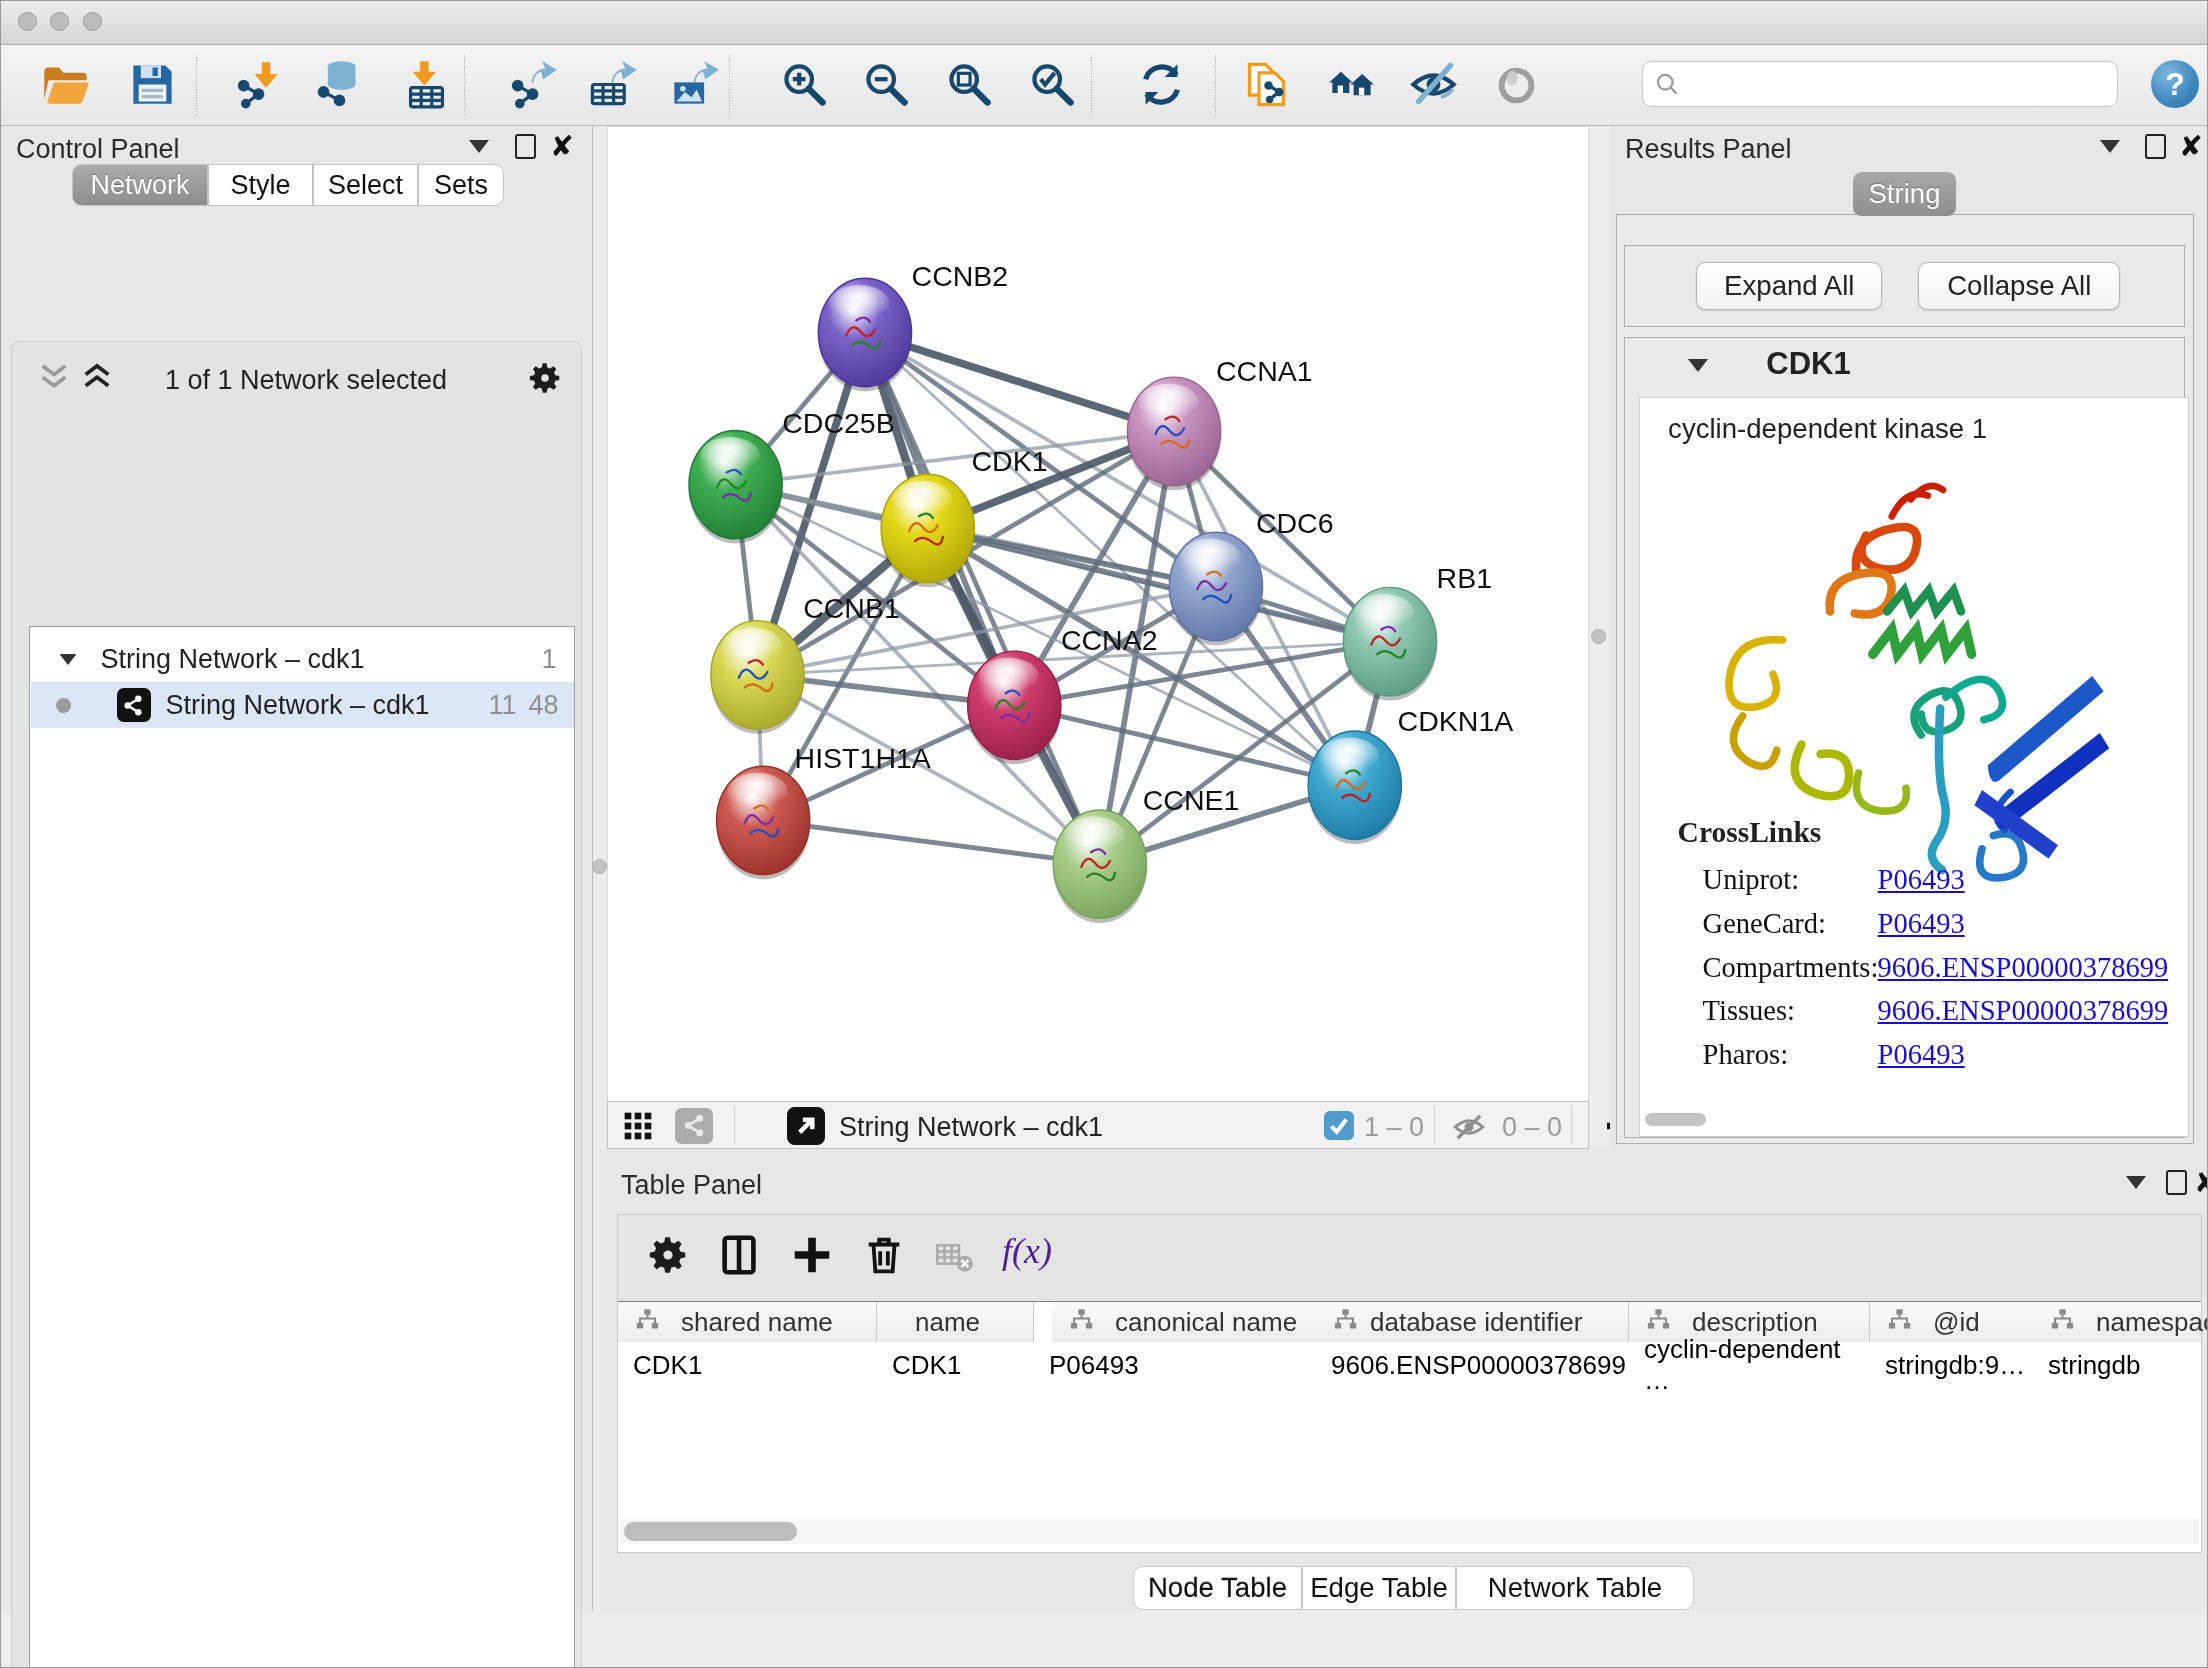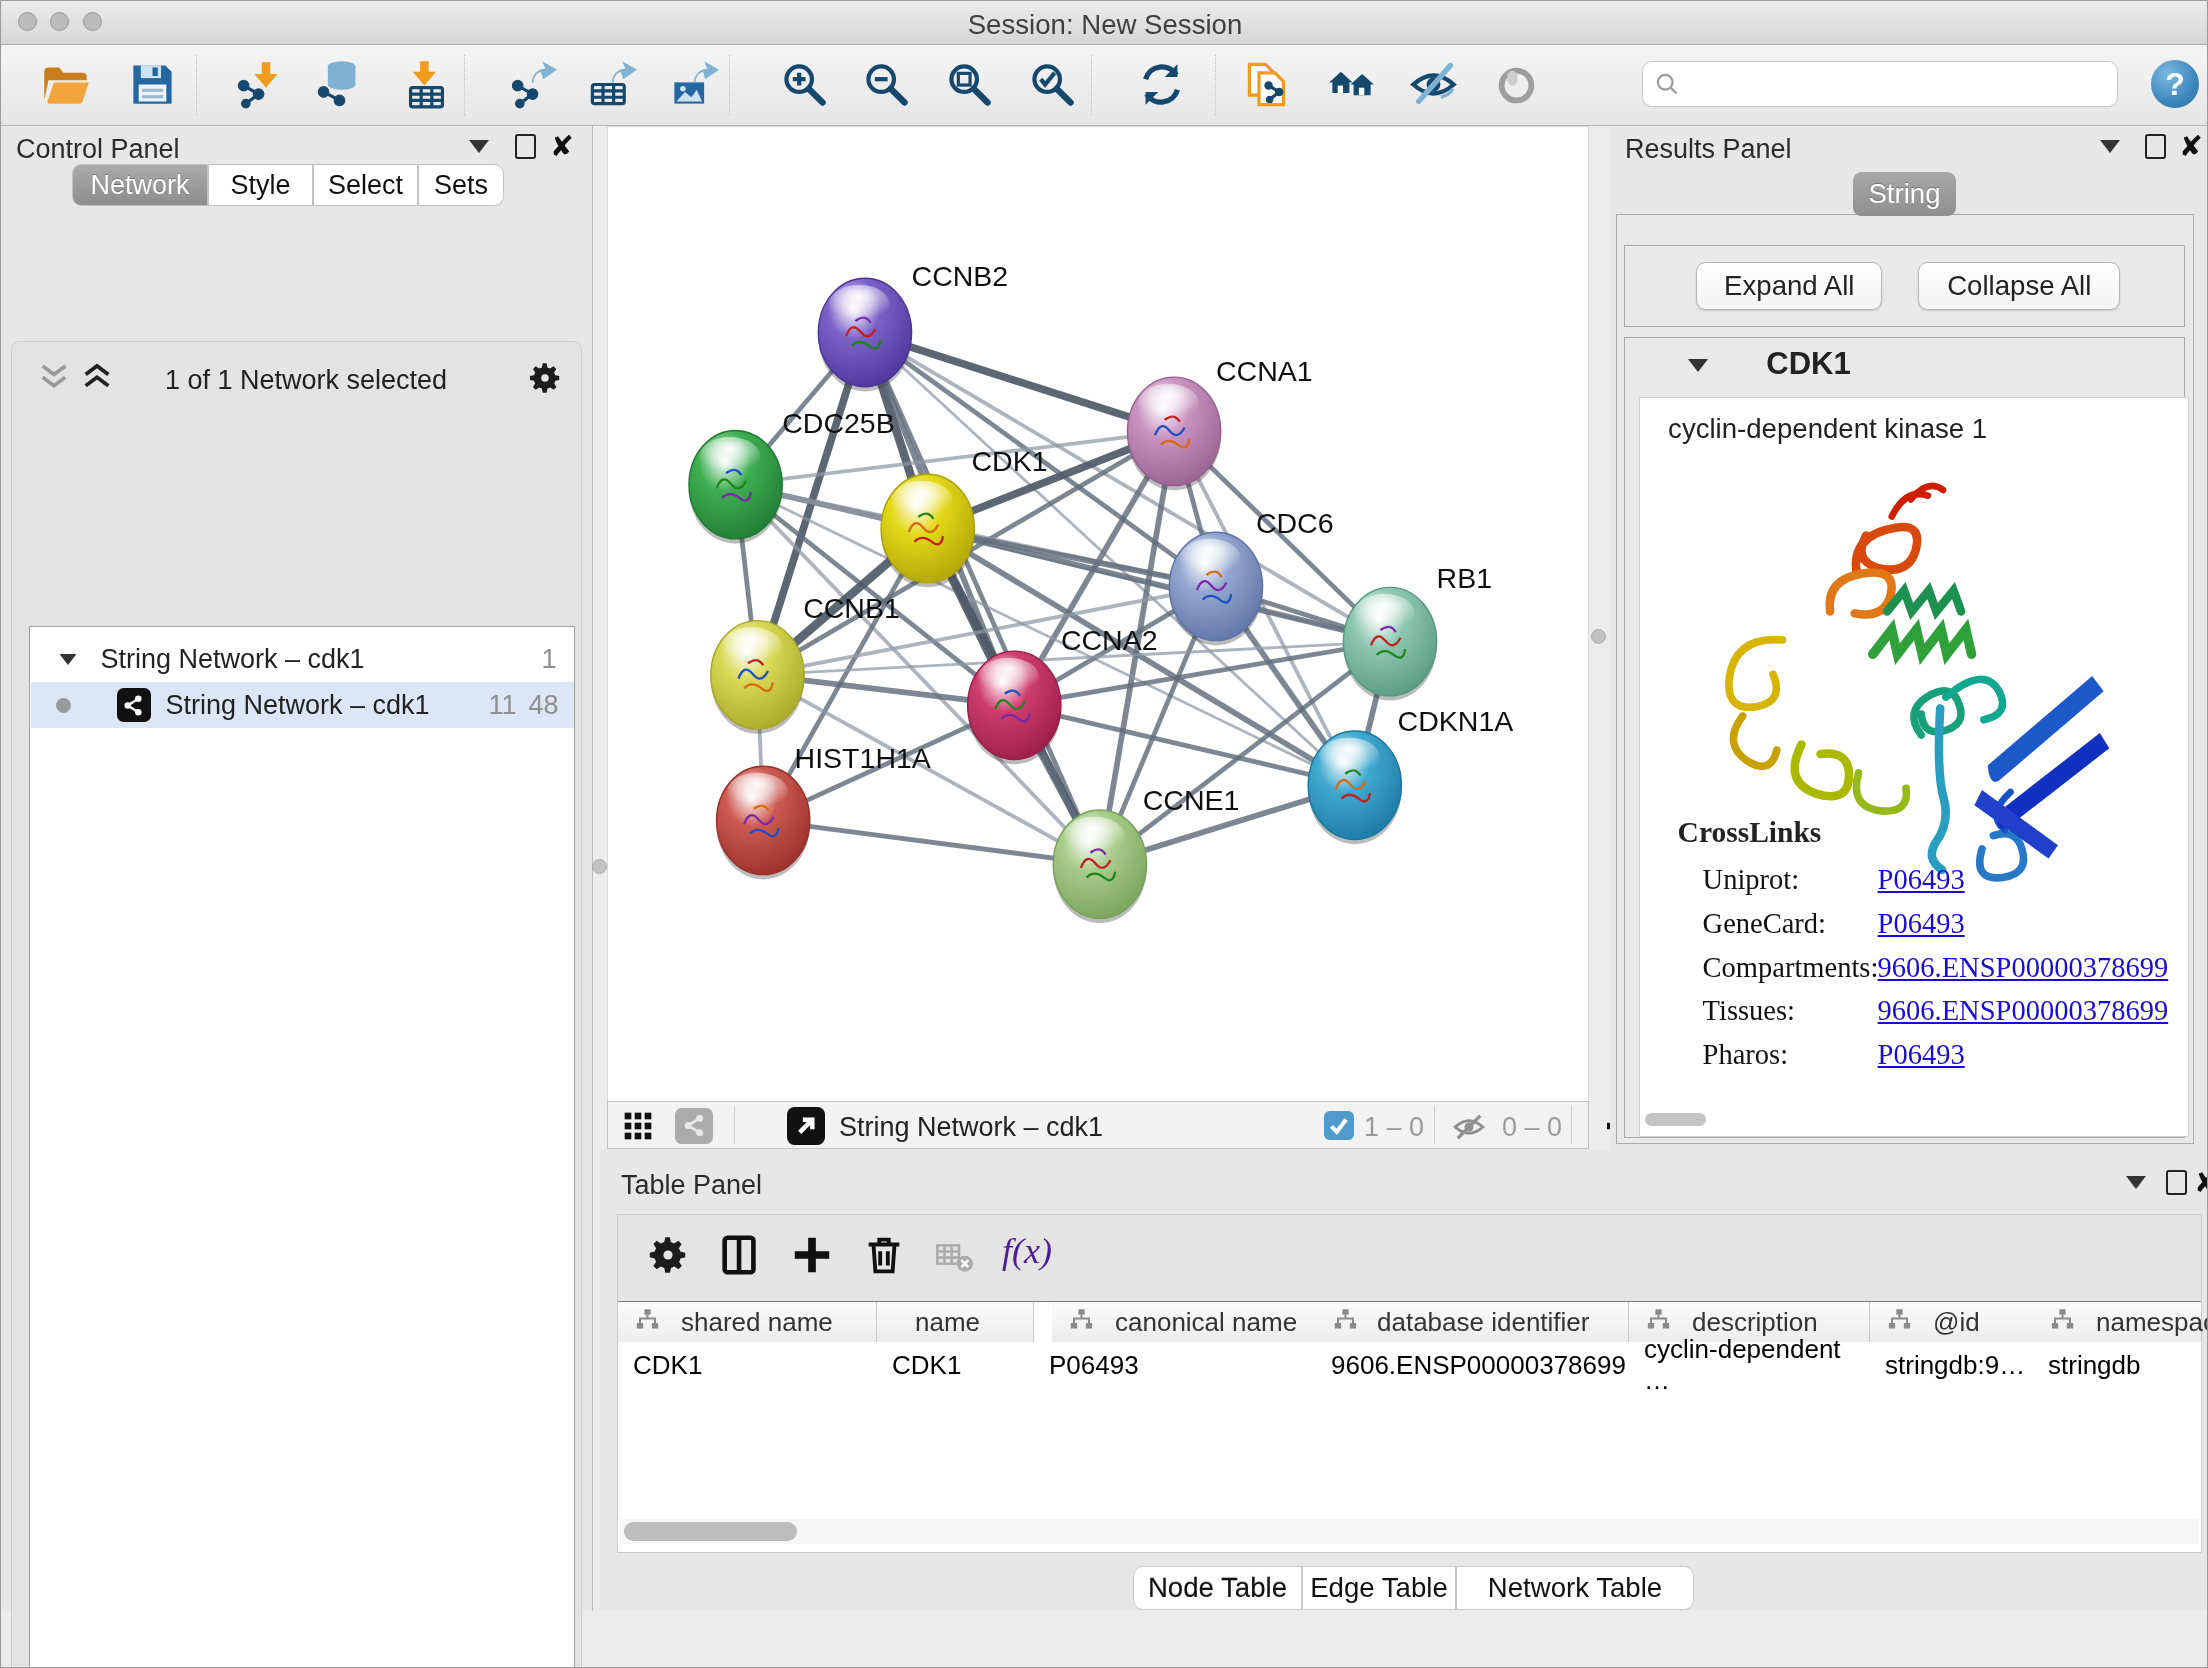--- a/index.html
+++ b/index.html
@@ -109,21 +109,20 @@
 </style>
 </head>
 <body>
 
 <div id="app">
 
   <div id="titlebar" class="abs">
     <div class="abs traffic" style="left:17px"></div>
     <div class="abs traffic" style="left:49px"></div>
     <div class="abs traffic" style="left:82px"></div>
-    <div id="win-title" class="abs">Session: New Session</div>
   </div>
 
   <div id="toolbar" class="abs">
     <div id="toolbar-icons">
         <div class="abs tool-ico" style="left: 39px;"><svg viewBox="0 0 48 48">
             <path d="M4 38 V12 q0-4 4-4 h10 l4 5 h18 q4 0 4 4 v3 H8z" fill="#c87d1e"></path>
             <path d="M7 40 l6 -18 h33 l-6 18 q-1 2 -3 2 H9 q-2 0 -2 -2z" fill="#f2a53c"></path>
           </svg></div>
         <div class="abs tool-ico" style="left: 126px;"><svg viewBox="0 0 48 48">
             <path d="M6 6 H36 L42 12 V42 H6 Z" fill="#2567a2"></path>
@@ -734,21 +733,21 @@
             </div>
             <div class="th-cell" style="left: 698px; width: 313px;">
               <span style="margin-left:17px"><svg width="25" height="25" viewBox="0 0 20 20">
                   <g fill="#8a8a8a">
                     <rect x="7.5" y="1" width="5" height="4.4"></rect>
                     <rect x="1.5" y="12" width="5" height="4.4"></rect>
                     <rect x="13.5" y="12" width="5" height="4.4"></rect>
                   </g>
                   <path d="M10 5.4 v3 M4 12 v-3.6 h12 V12" stroke="#8a8a8a" stroke-width="1.6" fill="none"></path>
                 </svg></span>
-              <span class="th-label" style="margin-left:19px">database identifier</span>
+              <span class="th-label" style="margin-left:12px">database identifier</span>
             </div>
             <div class="th-cell" style="left: 1011px; width: 241px;">
               <span style="margin-left:17px"><svg width="25" height="25" viewBox="0 0 20 20">
                   <g fill="#8a8a8a">
                     <rect x="7.5" y="1" width="5" height="4.4"></rect>
                     <rect x="1.5" y="12" width="5" height="4.4"></rect>
                     <rect x="13.5" y="12" width="5" height="4.4"></rect>
                   </g>
                   <path d="M10 5.4 v3 M4 12 v-3.6 h12 V12" stroke="#8a8a8a" stroke-width="1.6" fill="none"></path>
                 </svg></span>

